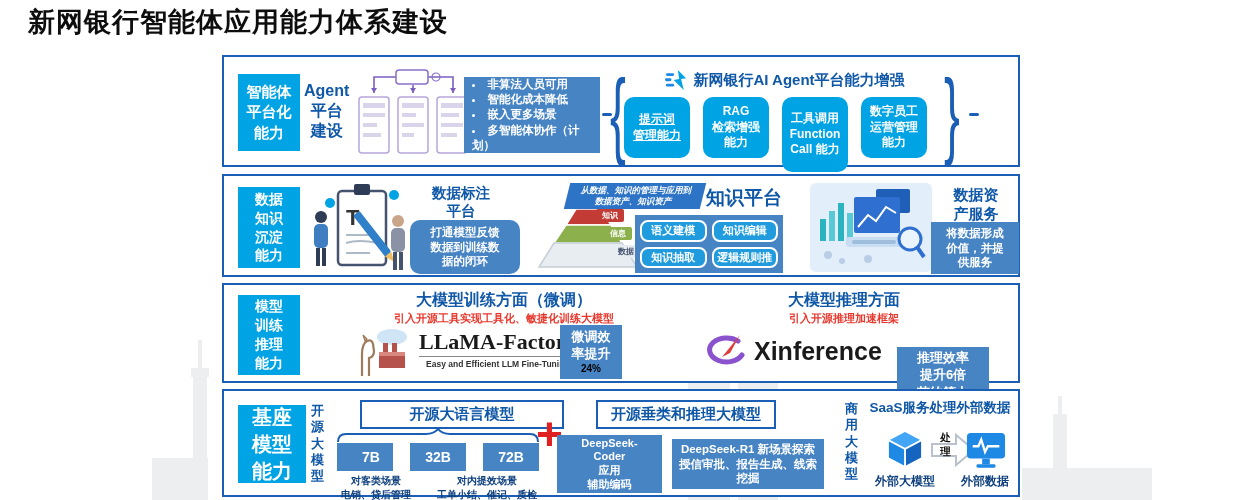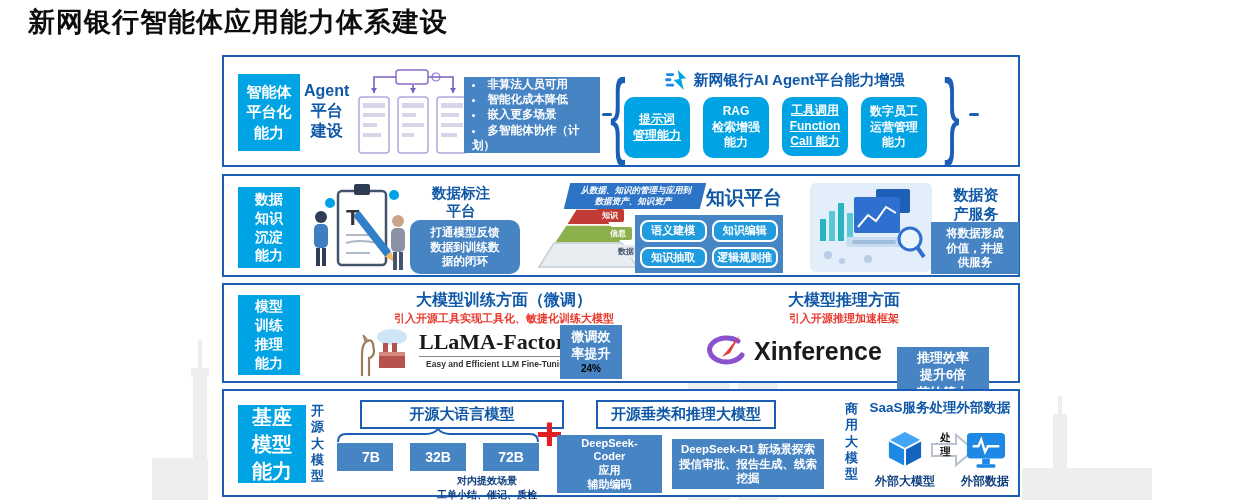--- a/index.html
+++ b/index.html
@@ -95,21 +95,21 @@
       <polygon points="14,1 23,10 17.5,11 20.5,23 9.5,12 15.5,11" fill="#00A3E4"></polygon>
     </svg>
     <span class="navy" style="font-size:15px;">新网银行AI Agent平台能力增强</span>
   </div>
   <div class="abs" style="left:400px;top:40px;display:flex;gap:13px;">
     <div class="cap-box pre" style="width:66px;height:61px;text-decoration:underline;">提示词
 管理能力</div>
     <div class="cap-box pre" style="width:66px;height:61px;">RAG
 检索增强
 能力</div>
-    <div class="cap-box pre" style="width:66px;height:59px;text-decoration:underline;">工具调用
+    <div class="cap-box pre" style="width:66px;height:75px;">工具调用
 Function
 Call 能力</div>
     <div class="cap-box pre" style="width:66px;height:61px;">数字员工
 运营管理
 能力</div>
   </div>
   <div class="abs brace" style="left:712px;top:9px;">}</div>
   <div class="abs dash" style="left:745px;top:56px;width:10px;"></div>
 </div>
 
@@ -239,20 +239,22 @@
 能力</span>
   </div>
   <div class="abs vtext" style="left:86px;top:12px;">开源大模型</div>
   <div class="abs boxed-title" style="left:136px;top:9px;width:204px;">开源大语言模型</div>
   <svg class="abs" style="left:112px;top:38px;" width="204" height="14" viewBox="0 0 204 14">
     <path d="M2,13 Q2,5 10,5 L90,5 Q98,5 102,0 Q106,5 114,5 L194,5 Q202,5 202,13" fill="none" stroke="#1A5FB5" stroke-width="2"></path>
   </svg>
   <div class="abs steel" style="left:113px;top:52px;width:56px;height:28px;font-size:14px;padding-left:12px;">7B</div>
   <div class="abs steel" style="left:186px;top:52px;width:56px;height:28px;font-size:14px;">32B</div>
   <div class="abs steel" style="left:259px;top:52px;width:56px;height:28px;font-size:14px;">72B</div>
+  <div class="abs small-cap pre" style="left:92px;top:83px;width:120px;">对客类场景
+电销、贷后管理</div>
   <div class="abs small-cap pre" style="left:188px;top:83px;width:150px;">对内提效场景
 工单小结、催记、质检</div>
   <div class="abs" style="left:312px;top:20px;font-size:46px;font-weight:bold;color:#E02020;line-height:1;">+</div>
   <div class="abs boxed-title" style="left:372px;top:9px;width:180px;">开源垂类和推理大模型</div>
   <div class="abs steel pre" style="left:333px;top:44px;width:105px;height:58px;font-size:11px;line-height:1.25;">DeepSeek-
 Coder
 应用
 辅助编码</div>
   <div class="abs steel pre" style="left:448px;top:48px;width:152px;height:50px;font-size:11.5px;line-height:1.3;">DeepSeek-R1 新场景探索
 授信审批、报告生成、线索

